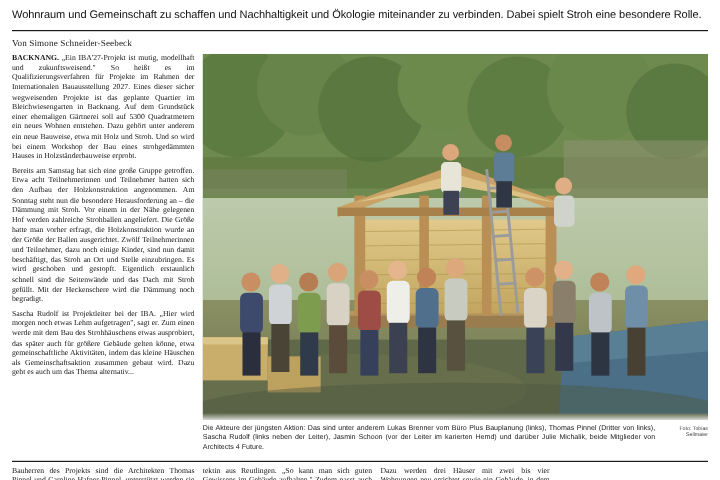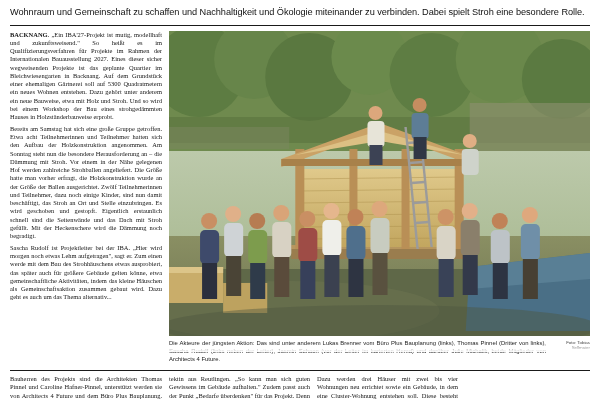--- a/index.html
+++ b/index.html
@@ -126,20 +126,21 @@
     pointer-events: none;
   }
 </style>
 </head>
 <body>
 
 <div class="page">
 
   <div class="deck">Wohnraum und Gemeinschaft zu schaffen und Nachhaltigkeit und Ökologie miteinander zu verbinden. Dabei spielt Stroh eine besondere Rolle.</div>
   <hr class="rule">
+  <div class="byline">Von Simone Schneider-Seebeck</div>
 
   <div class="main">
 
     <div class="col-text">
       <div class="body-col">
         <p><span class="dropcap-lead">BACKNANG.</span> <span>„Ein IBA'27-Projekt ist mutig, modellhaft und zukunftsweisend." So heißt es im Qualifizierungsverfahren für Projekte im Rahmen der Internationalen Bauausstellung 2027. Eines dieser sicher wegweisenden Projekte ist das geplante Quartier im Bleichwiesengarten in Backnang. Auf dem Grundstück einer ehemaligen Gärtnerei soll auf 5300 Quadratmetern ein neues Wohnen entstehen. Dazu gehört unter anderem ein neue Bauweise, etwa mit Holz und Stroh. Und so wird bei einem Workshop der Bau eines strohgedämmten Hauses in Holzständerbauweise erprobt.</span></p>
         <p>Bereits am Samstag hat sich eine große Gruppe getroffen. Etwa acht Teilnehmerinnen und Teilnehmer hatten sich den Aufbau der Holzkonstruktion angenommen. Am Sonntag steht nun die besondere Herausforderung an – die Dämmung mit Stroh. Vor einem in der Nähe gelegenen Hof werden zahlreiche Strohballen angeliefert. Die Größe hatte man vorher erfragt, die Holzkonstruktion wurde an der Größe der Ballen ausgerichtet. Zwölf Teilnehmerinnen und Teilnehmer, dazu noch einige Kinder, sind nun damit beschäftigt, das Stroh an Ort und Stelle einzubringen. Es wird geschoben und gestopft. Eigentlich erstaunlich schnell sind die Seitenwände und das Dach mit Stroh gefüllt. Mit der Heckenschere wird die Dämmung noch begradigt.</p>
         <p>Sascha Rudolf ist Projektleiter bei der IBA. „Hier wird morgen noch etwas Lehm aufgetragen", sagt er. Zum einen werde mit dem Bau des Strohhäuschens etwas ausprobiert, das später auch für größere Gebäude gelten könne, etwa gemeinschaftliche Aktivitäten, indem das kleine Häuschen als Gemeinschaftsaktion zusammen gebaut wird. Dazu geht es auch um das Thema alternativ...</p>
       </div>
     </div>

